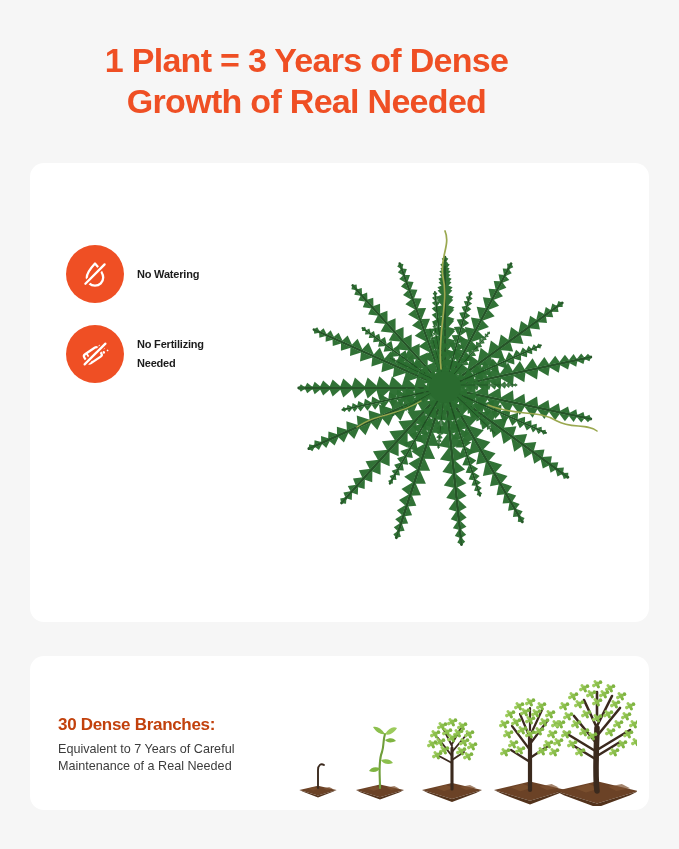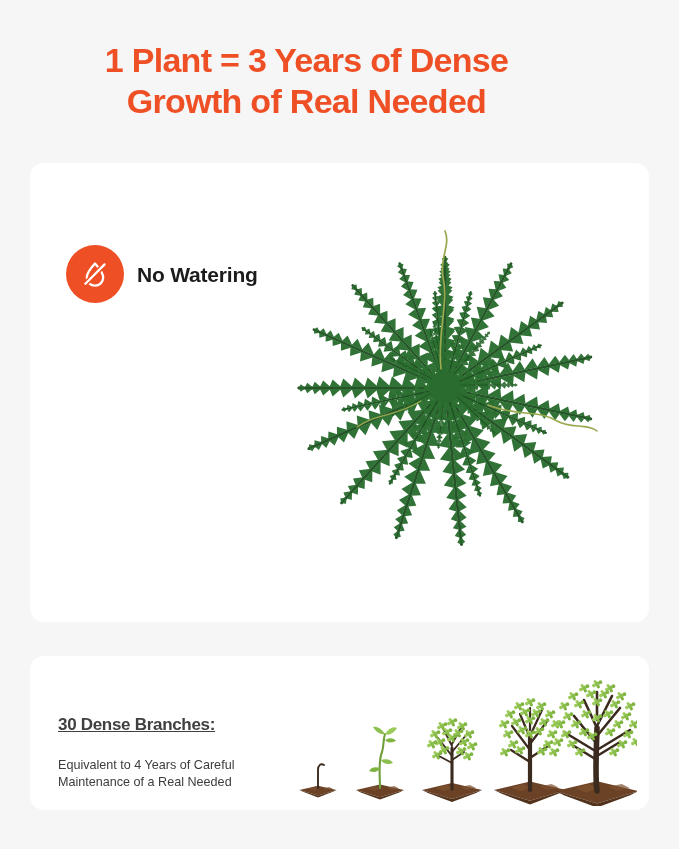--- a/index.html
+++ b/index.html
@@ -61,21 +61,21 @@
     height: 58px;
     border-radius: 50%;
     background: #ef4f24;
     flex: 0 0 58px;
     display: flex;
     align-items: center;
     justify-content: center;
   }
   .badge svg { display: block; }
   .feature-label {
-    font-size: 21px;
+    font-size: 11px;
     font-weight: 700;
     color: #1c1c1c;
     line-height: 19px;
     letter-spacing: -0.2px;
   }
 
   
   .fern-wrap {
     position: absolute;
     left: 215px;
@@ -86,27 +86,26 @@
   .fern-wrap svg { display: block; width: 100%; height: 100%; }
 
   
   .bottom-text {
     position: absolute;
     left: 28px;
     top: 58px;
     width: 250px;
   }
   .bottom-title {
-    color: #404040;
+    color: #c2410c;
     font-weight: 700;
     font-size: 17px;
     line-height: 22px;
     letter-spacing: -0.3px;
-    margin-bottom: 21px;
-    text-decoration: underline;
+    margin-bottom: 5px;
   }
   .bottom-sub {
     color: #3c3c3c;
     font-size: 12.6px;
     line-height: 16.5px;
   }
   .bottom-sub span { display: block; }
 
   .growth-wrap {
     position: absolute;
@@ -137,20 +136,40 @@
             <path d="M17 6.5 C17 6.5 25.2 15.3 25.2 20.6 C25.2 25.3 21.5 28.7 17 28.7 C12.5 28.7 8.8 25.3 8.8 20.6 C8.8 15.3 17 6.5 17 6.5 Z" fill="none" stroke="#ffffff" stroke-width="2.3" stroke-linejoin="round"></path>
             <line x1="7.4" y1="26.8" x2="26.6" y2="7.4" stroke="#ef4f24" stroke-width="5.4" stroke-linecap="round"></line>
             <line x1="7.4" y1="26.8" x2="26.6" y2="7.4" stroke="#ffffff" stroke-width="2.3" stroke-linecap="round"></line>
           </svg>
         </div>
         <div class="feature-label">
           <span>No Watering</span>
         </div>
       </div>
 
+      <div class="feature-row">
+        <div class="badge">
+          <svg width="34" height="34" viewBox="0 0 34 34" aria-hidden="true">
+            <g transform="rotate(-34 17 17)">
+              <rect x="6.2" y="11.6" width="16.4" height="10.8" rx="2.4" fill="none" stroke="#ffffff" stroke-width="2.2"></rect>
+              <line x1="10.2" y1="11.6" x2="10.2" y2="22.4" stroke="#ffffff" stroke-width="1.7"></line>
+              <circle cx="25.4" cy="13.1" r="1.25" fill="#ffffff"></circle>
+              <circle cx="27.6" cy="17.0" r="1.05" fill="#ffffff"></circle>
+              <circle cx="25.2" cy="20.6" r="1.25" fill="#ffffff"></circle>
+              <circle cx="29.4" cy="21.1" r="0.85" fill="#ffffff"></circle>
+            </g>
+            <line x1="6.6" y1="27.4" x2="27.4" y2="6.6" stroke="#ef4f24" stroke-width="5.4" stroke-linecap="round"></line>
+            <line x1="6.6" y1="27.4" x2="27.4" y2="6.6" stroke="#ffffff" stroke-width="2.2" stroke-linecap="round"></line>
+          </svg>
+        </div>
+        <div class="feature-label">
+          <span style="display:block">No Fertilizing</span>
+          <span style="display:block">Needed</span>
+        </div>
+      </div>
 
     </div>
 
     <div class="fern-wrap">
       <svg viewBox="0 0 400 440" aria-hidden="true">
         <defs>
 
           <g id="frond">
             <path d="M0 0 L138 0" stroke="#1f4f22" stroke-width="2.6" stroke-linecap="round"></path>
             <g fill="#2b6e30">
@@ -299,21 +318,21 @@
         <circle cx="200" cy="214" r="16" fill="#2a6b2f"></circle>
       </svg>
     </div>
   </div>
 
   <div class="card" id="card-bottom">
 
     <div class="bottom-text">
       <div class="bottom-title">30 Dense Branches:</div>
       <div class="bottom-sub">
-        <span>Equivalent to 4 Years of Careful</span>
+        <span>Equivalent to 7 Years of Careful</span>
         <span>Maintenance of a Real Needed</span>
       </div>
     </div>
 
     <div class="growth-wrap">
       <svg viewBox="0 0 345 142" aria-hidden="true">
         <defs>
 
           <g id="soil">
             <path d="M-30 0 L0 -7 L30 0 L0 9 Z" fill="#6b4226"></path>

